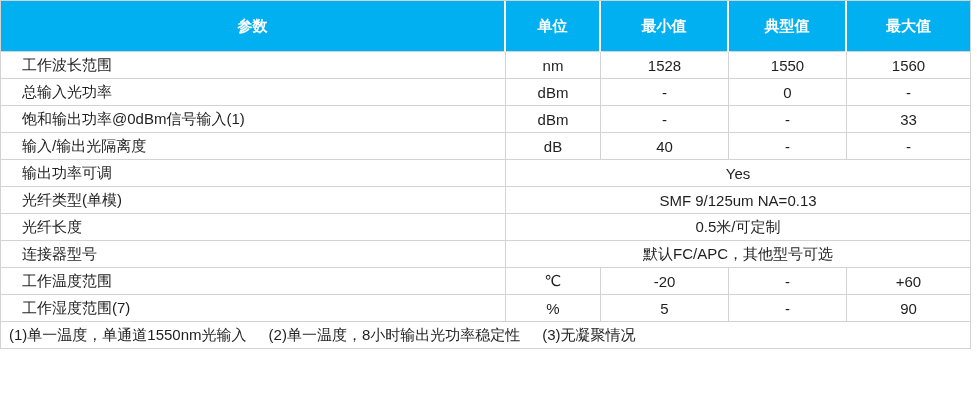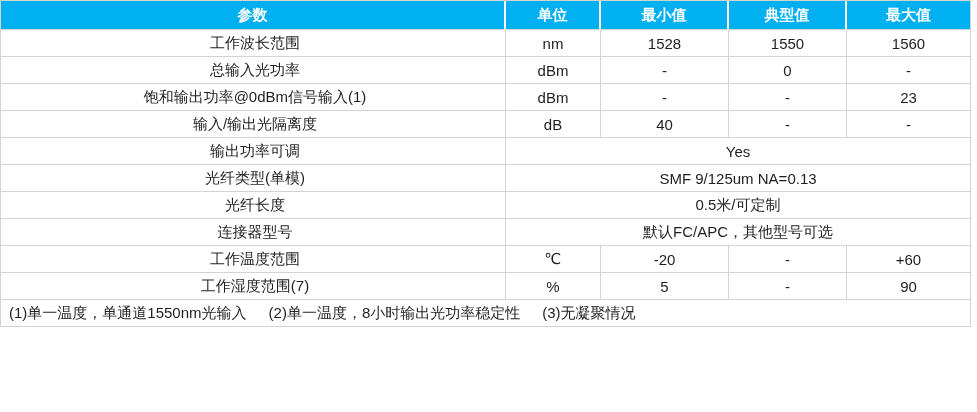--- a/index.html
+++ b/index.html
@@ -31,40 +31,40 @@
 
   th {
     background: #00b0f0;
     color: #ffffff;
     font-weight: bold;
     height: 26px;
     text-align: center;
     vertical-align: middle;
     border-right: 2px solid #ffffff;
     border-bottom: 1px solid #d3d3d3;
-    padding: 1px;
+    padding: 12px;
     overflow: hidden;
     white-space: nowrap;
   }
   th:last-child { border-right: none; }
 
   td {
     height: 26px;
     vertical-align: middle;
     border-right: 1px solid #d3d3d3;
     border-bottom: 1px solid #d3d3d3;
     padding: 0;
     overflow: hidden;
     white-space: nowrap;
   }
   td:last-child { border-right: none; }
 
   td.param {
-    text-align: center;
-    padding-left: 4px;
+    text-align: left;
+    padding-left: 21px;
   }
   td.val {
     text-align: center;
   }
   tr.foot td {
     border-right: none;
     border-bottom: none;
     text-align: left;
     padding-left: 8px;
   }
@@ -104,21 +104,21 @@
       <td class="val">dBm</td>
       <td class="val">-</td>
       <td class="val">0</td>
       <td class="val">-</td>
     </tr>
     <tr>
       <td class="param">饱和输出功率@0dBm信号输入(1)</td>
       <td class="val">dBm</td>
       <td class="val">-</td>
       <td class="val">-</td>
-      <td class="val">23</td>
+      <td class="val">33</td>
     </tr>
     <tr>
       <td class="param">输入/输出光隔离度</td>
       <td class="val">dB</td>
       <td class="val">40</td>
       <td class="val">-</td>
       <td class="val">-</td>
     </tr>
     <tr>
       <td class="param">输出功率可调</td>

